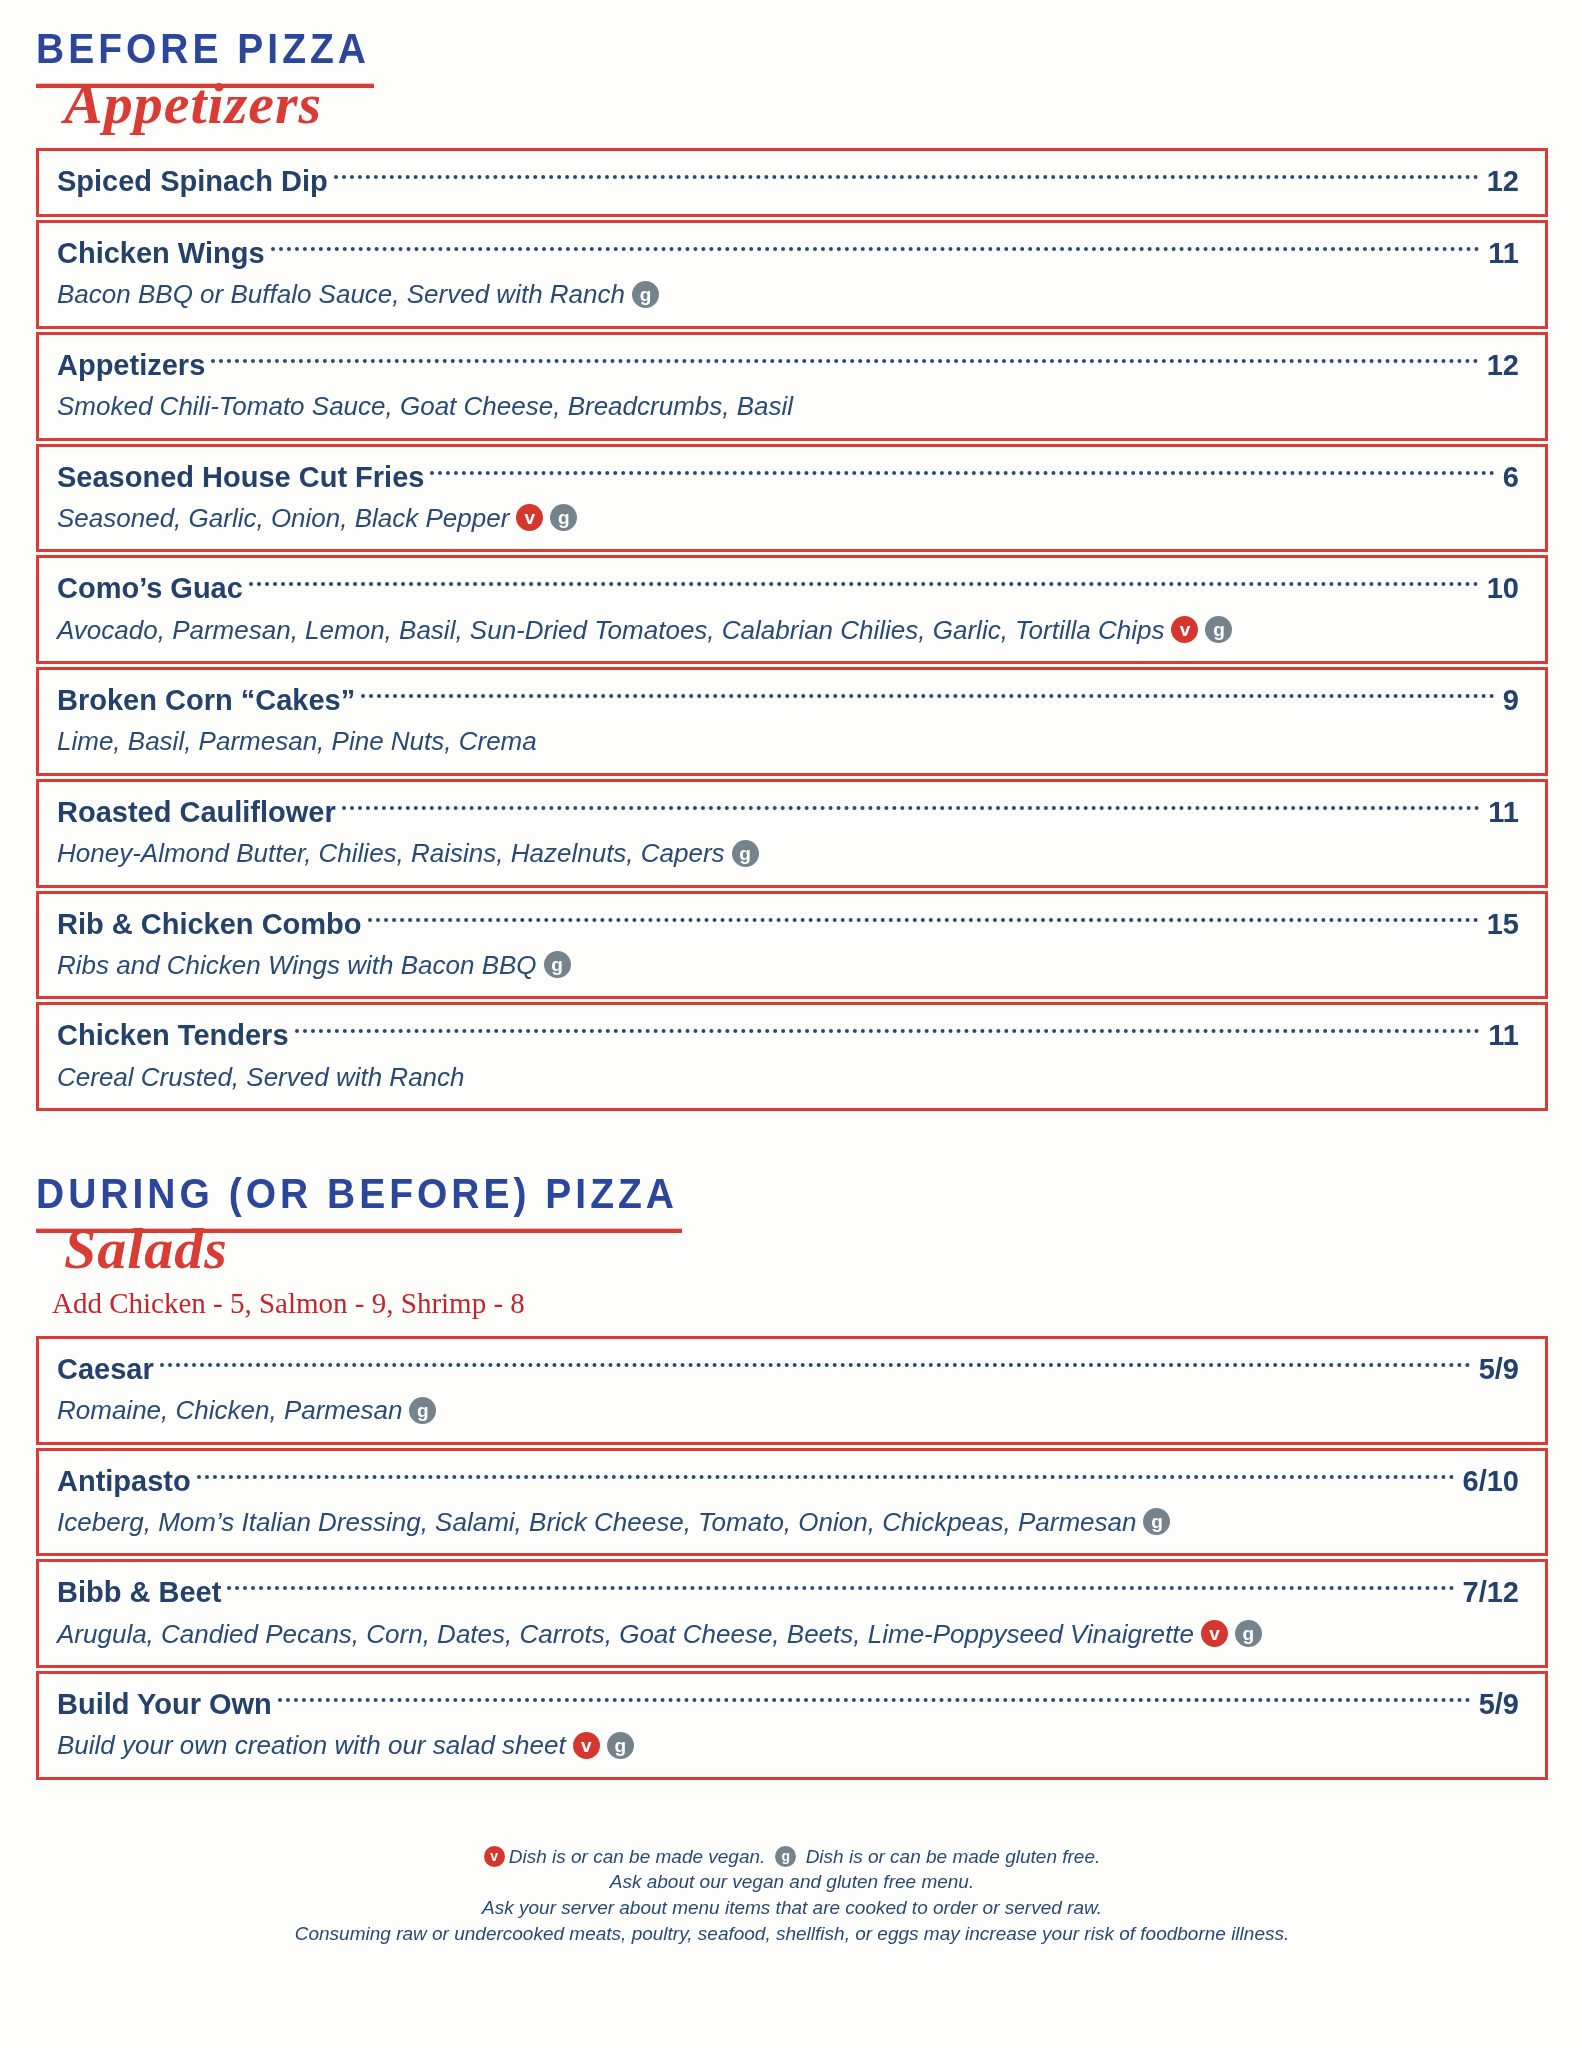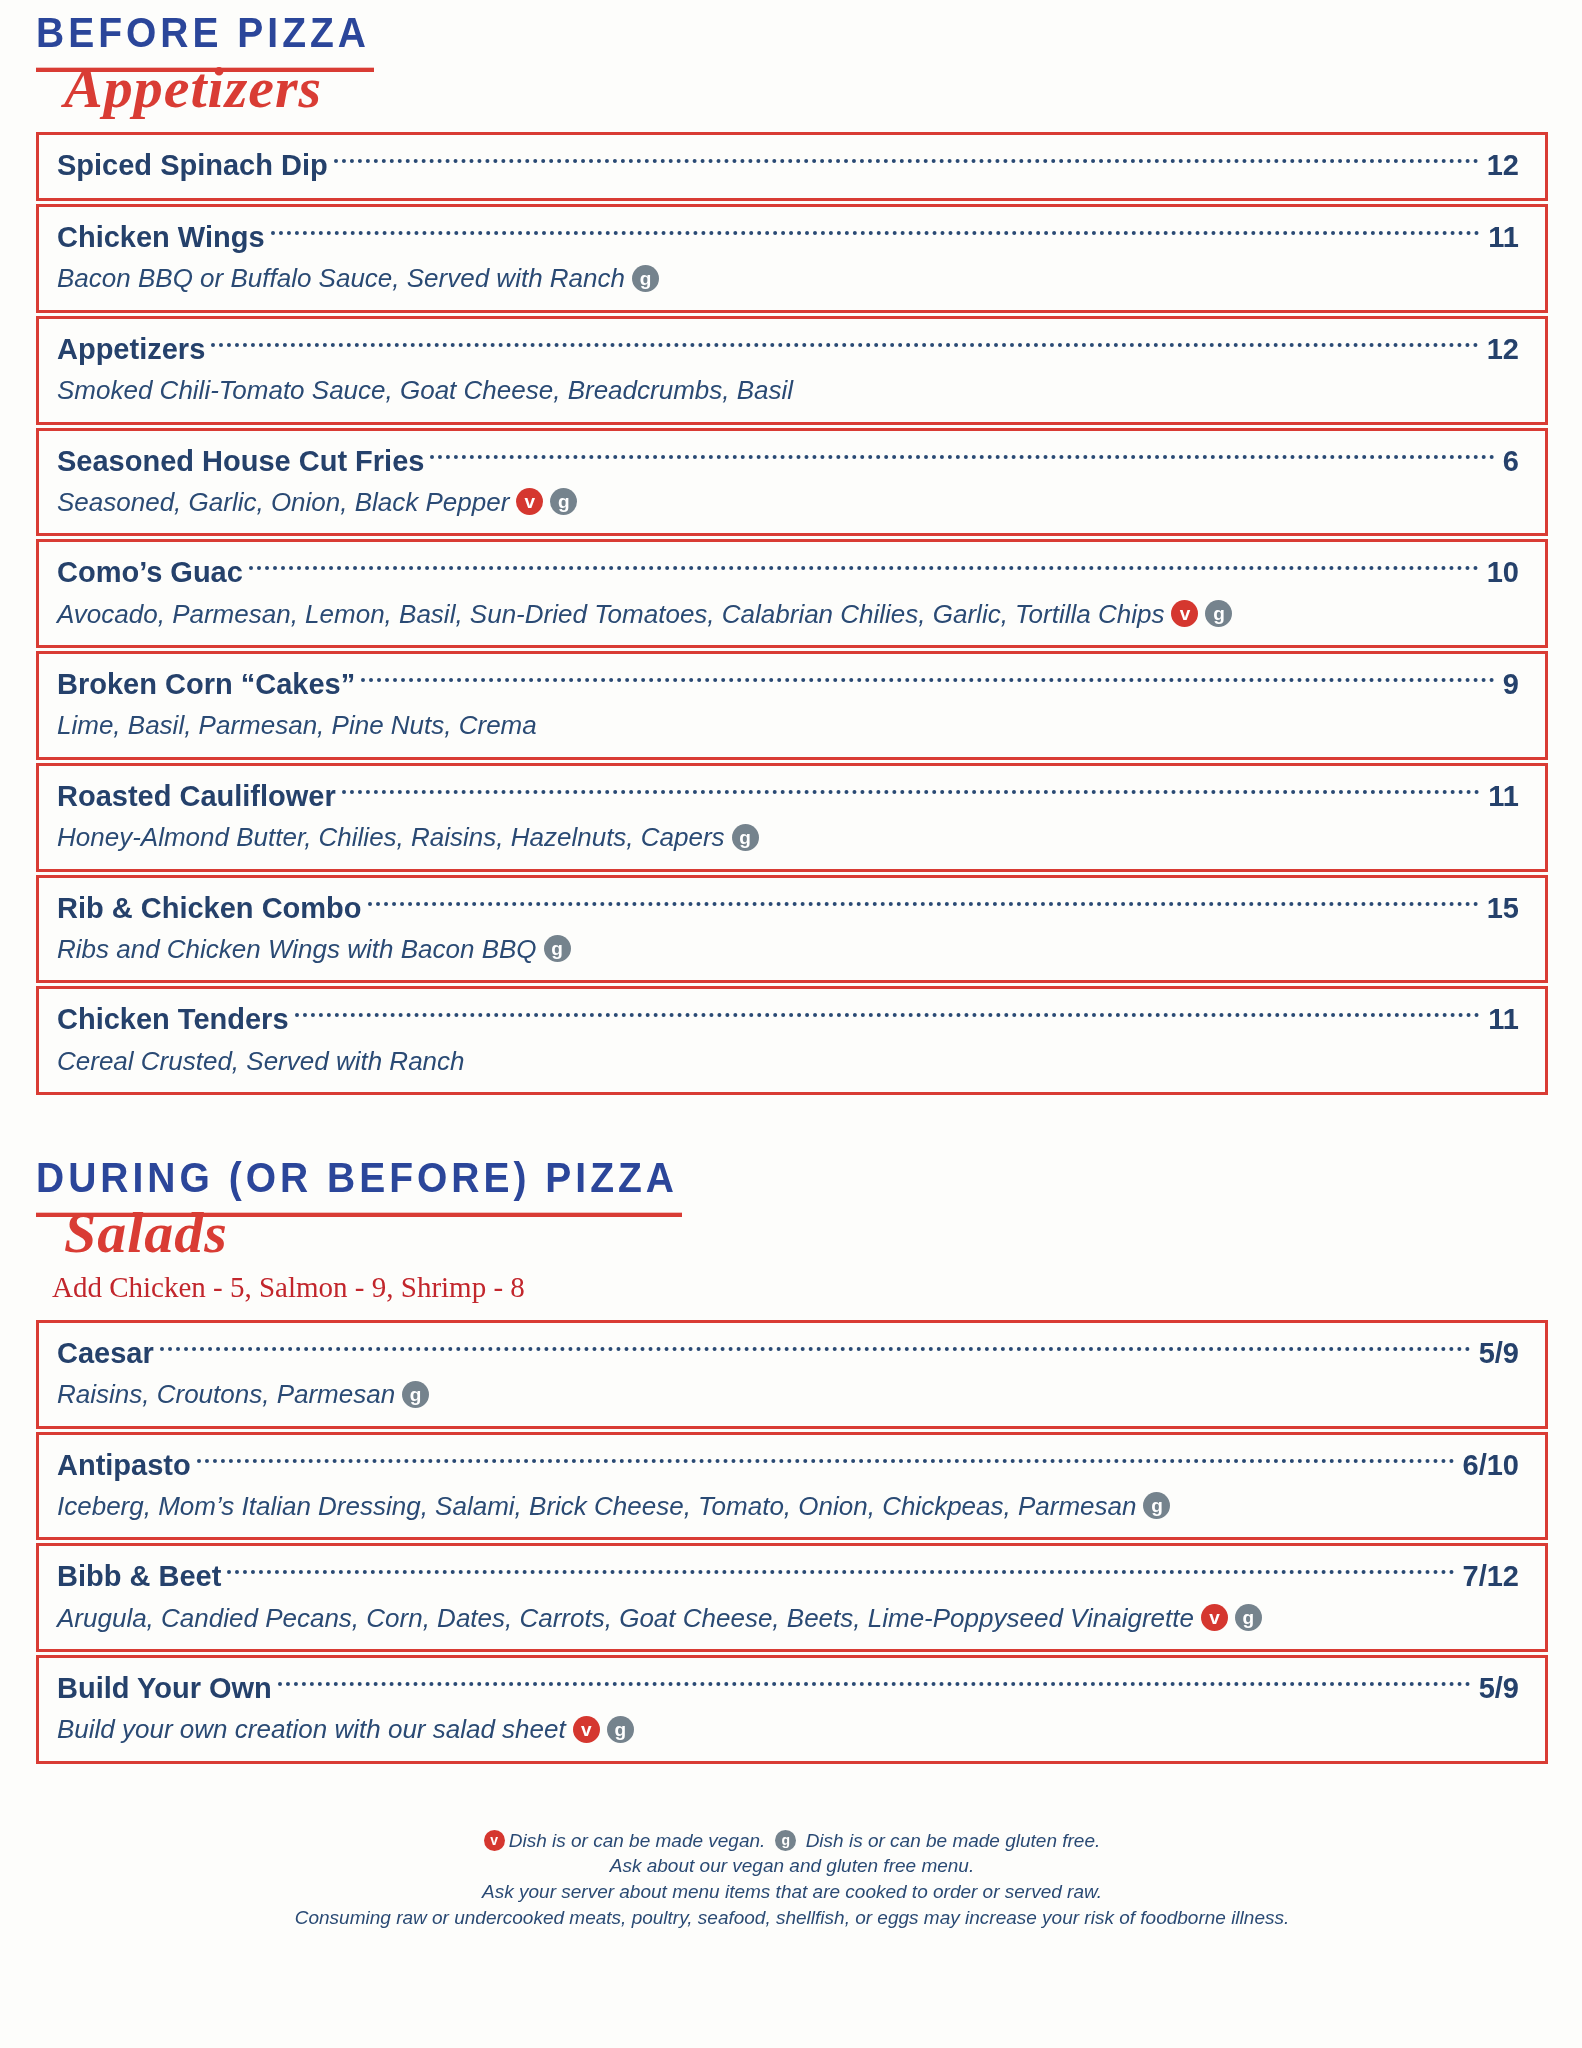--- a/index.html
+++ b/index.html
@@ -3,21 +3,21 @@
 <meta charset="utf-8">
 <style>
   html,body{margin:0;padding:0;}
   body{
     width:1582px;height:2048px;
     background:#fdfdfb;
     font-family:"Liberation Sans", sans-serif;
     color:#25416b;
     overflow:hidden;
   }
-  .page{padding:14px 34px 0 36px;box-sizing:border-box;}
+  .page{padding:30px 34px 0 36px;box-sizing:border-box;}
 
   
   .kicker{
     display:inline-block;
     margin:0;
     font-family:"Liberation Sans", sans-serif;
     font-weight:bold;
     font-size:39px;
     letter-spacing:4px;
     color:#2b469a;
@@ -203,21 +203,21 @@
       </section>
       <section class="menu-section">
         <div class="kicker-wrap"><h2 class="kicker">DURING (OR BEFORE) PIZZA</h2><div class="script-title">Salads</div><div class="section-note">Add Chicken - 5, Salmon - 9, Shrimp - 8</div></div>
         <div class="items-box">
           <div class="menu-item">
             <div class="item-line">
               <span class="item-name">Caesar</span>
               <span class="leader"></span>
               <span class="item-price">5/9</span>
             </div>
-            <div class="item-desc"><span class="desc-text">Raisins, Croutons, Parmesan</span><span class="badge badge-g">g</span></div>
+            <div class="item-desc"><span class="desc-text">Romaine, Chicken, Parmesan</span><span class="badge badge-g">g</span></div>
           </div>
           <div class="menu-item">
             <div class="item-line">
               <span class="item-name">Antipasto</span>
               <span class="leader"></span>
               <span class="item-price">6/10</span>
             </div>
             <div class="item-desc"><span class="desc-text">Iceberg, Mom’s Italian Dressing, Salami, Brick Cheese, Tomato, Onion, Chickpeas, Parmesan</span><span class="badge badge-g">g</span></div>
           </div>
           <div class="menu-item">

